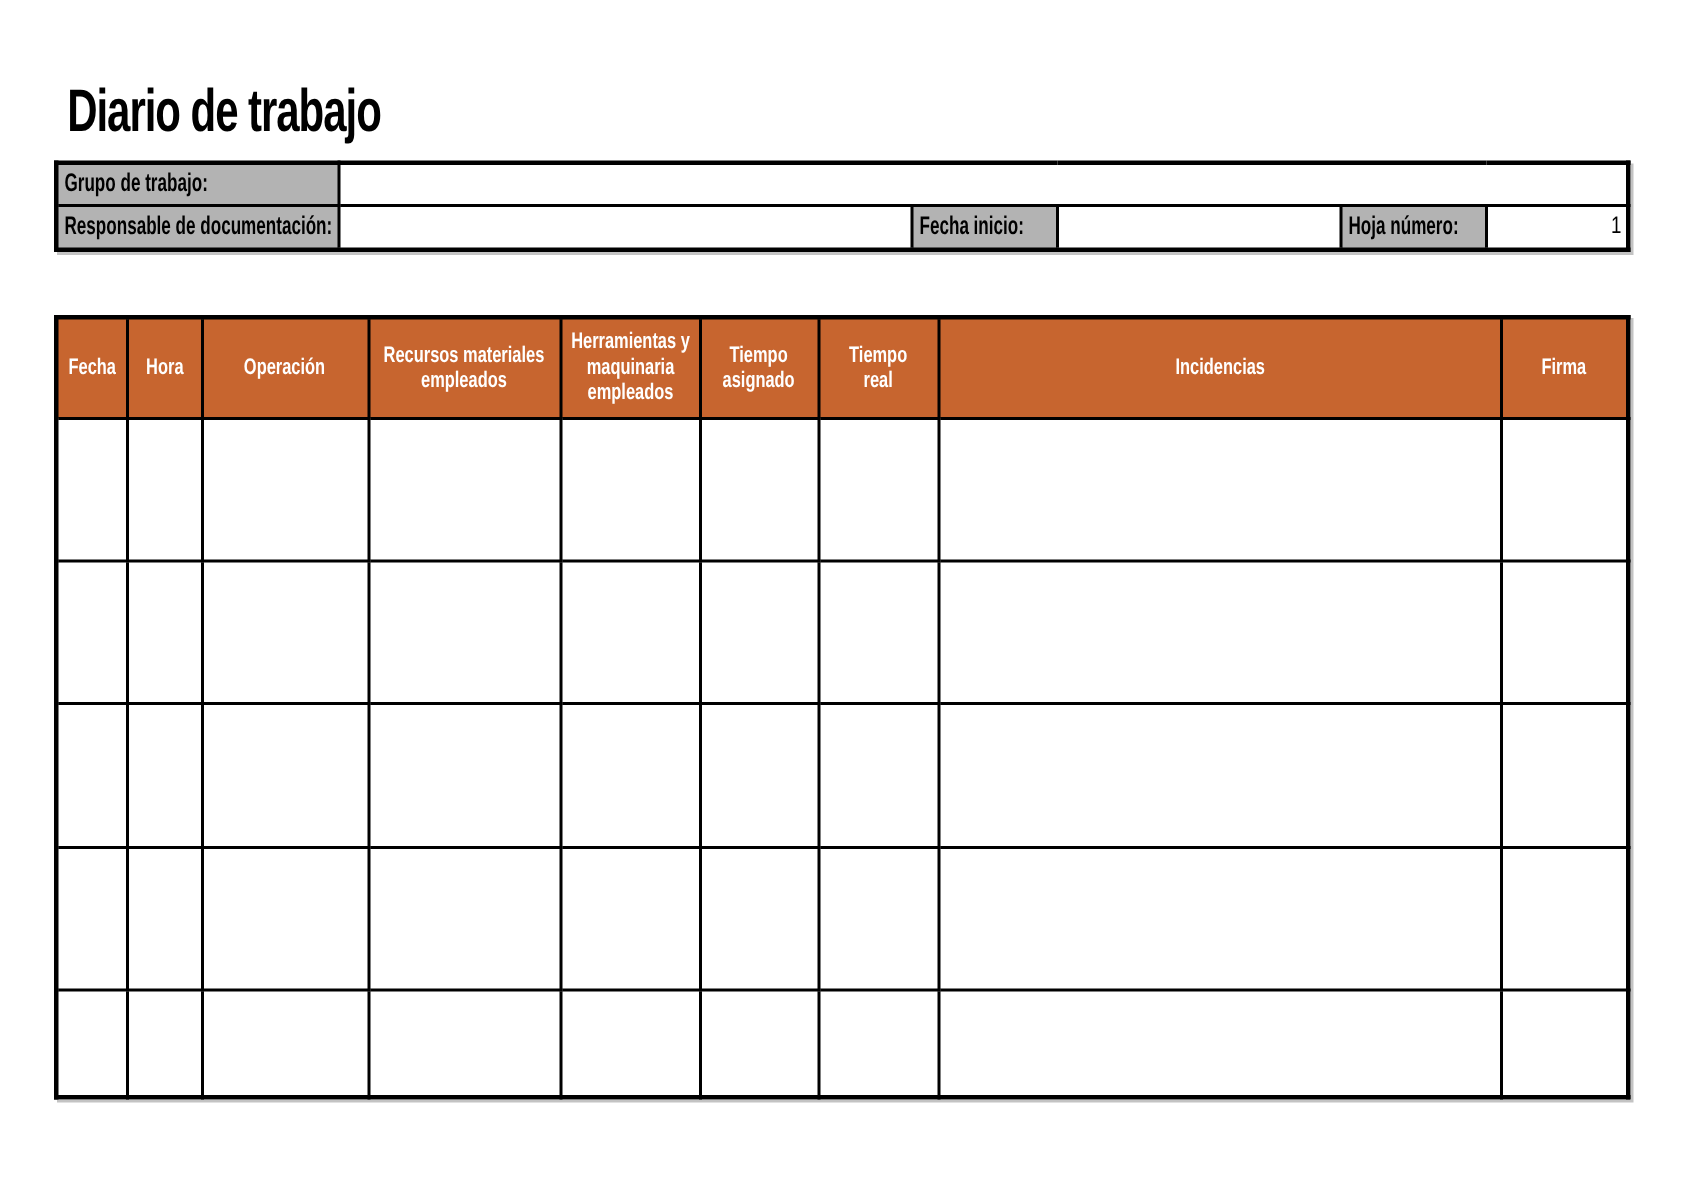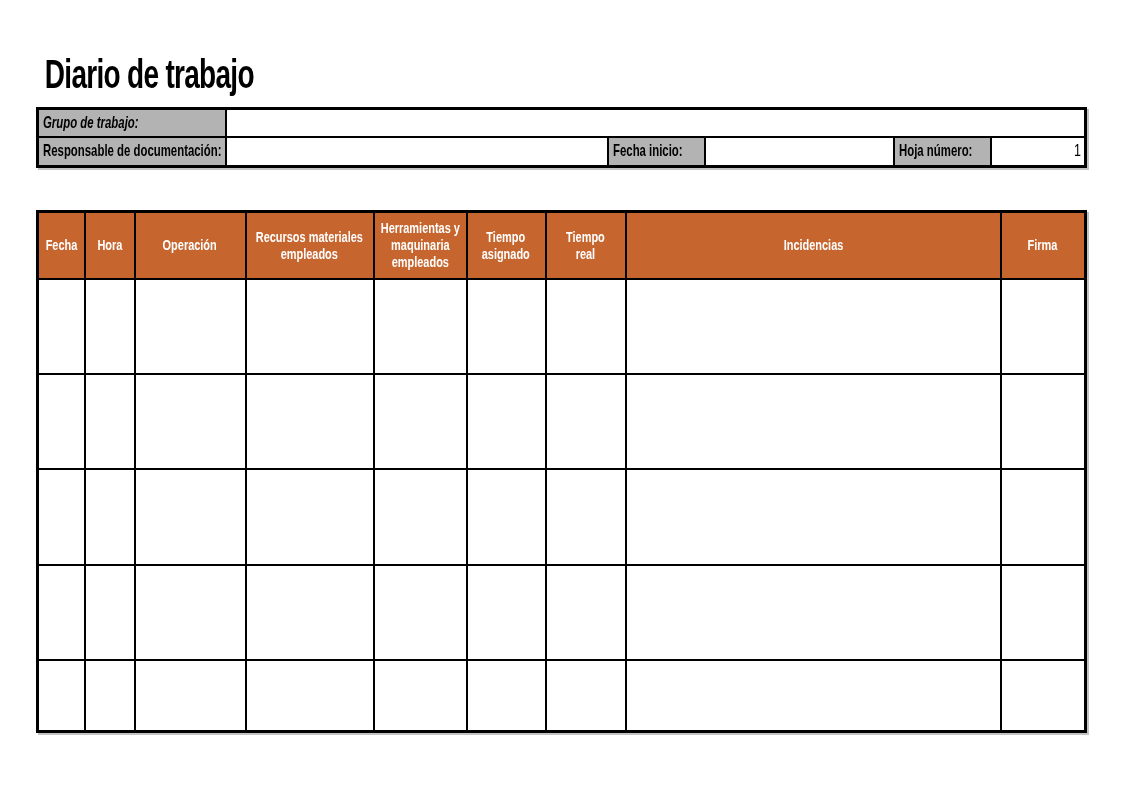--- a/index.html
+++ b/index.html
@@ -17,21 +17,21 @@
   
   table{border-collapse:collapse;table-layout:fixed;}
   td,th{padding:0;}
   
   .info{
     position:absolute;left:36px;top:107px;width:1050px;
     border:3px solid #000;box-shadow:2px 2px 0 #c3c3c3;
   }
   .info td{border:2px solid #000;vertical-align:middle;}
   .info tr.r1{height:26px;}
-  .info tr.r2{height:28px;font-style:italic;}
+  .info tr.r2{height:28px;}
   .info tr.r3{height:30px;text-decoration:underline;}
   td.lbl{background:#b3b3b3;padding-left:4px;overflow:visible;}
   .lbl-text{
     display:inline-block;font-size:17px;font-weight:bold;white-space:nowrap;
     transform:scaleX(0.67);transform-origin:left center;line-height:17px;
   }
   td.val{background:#ffffff;}
   td.num{background:#ffffff;text-align:right;padding-right:3px;}
   .num-text{
     display:inline-block;font-size:16px;line-height:16px;

